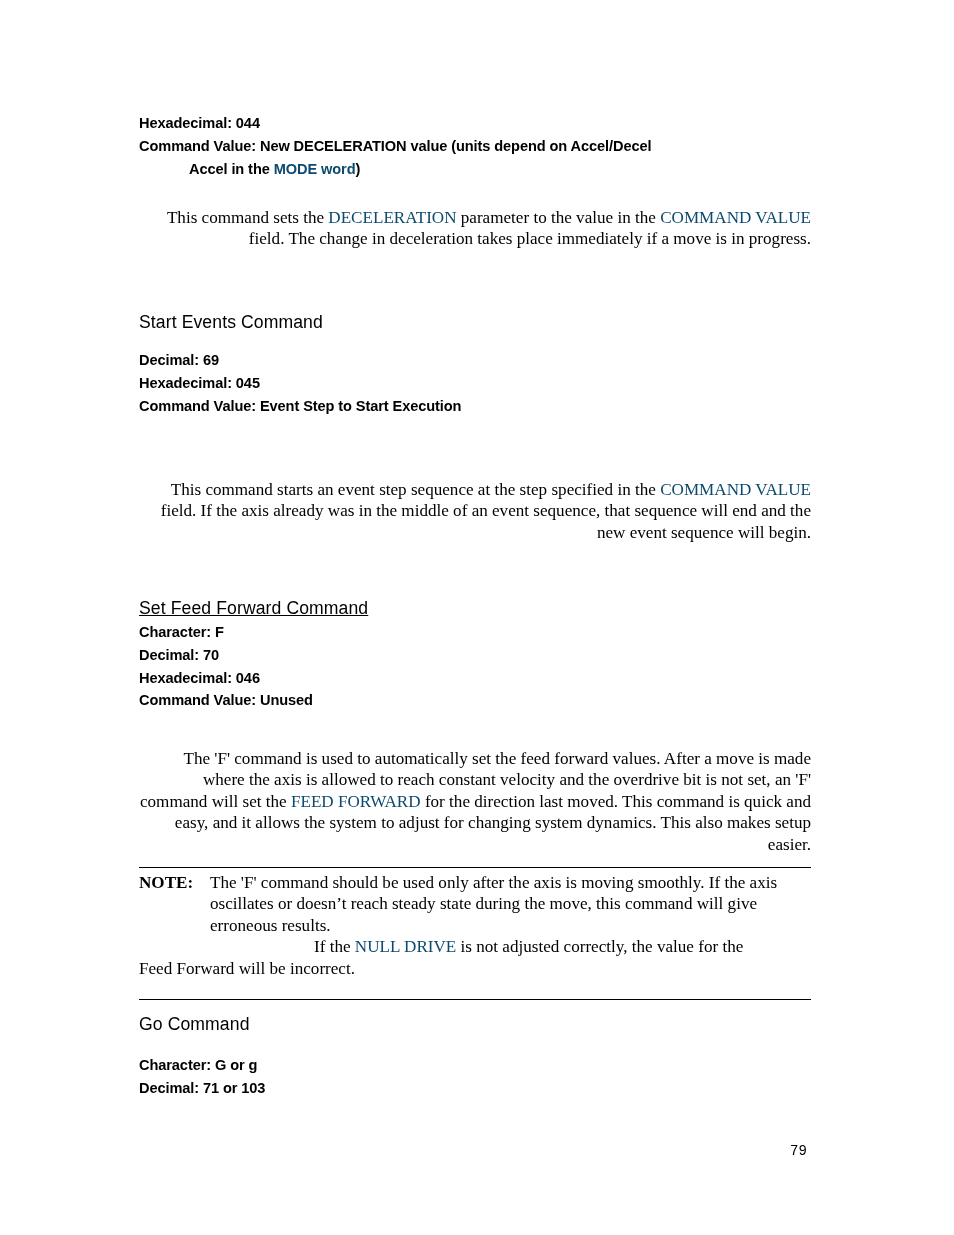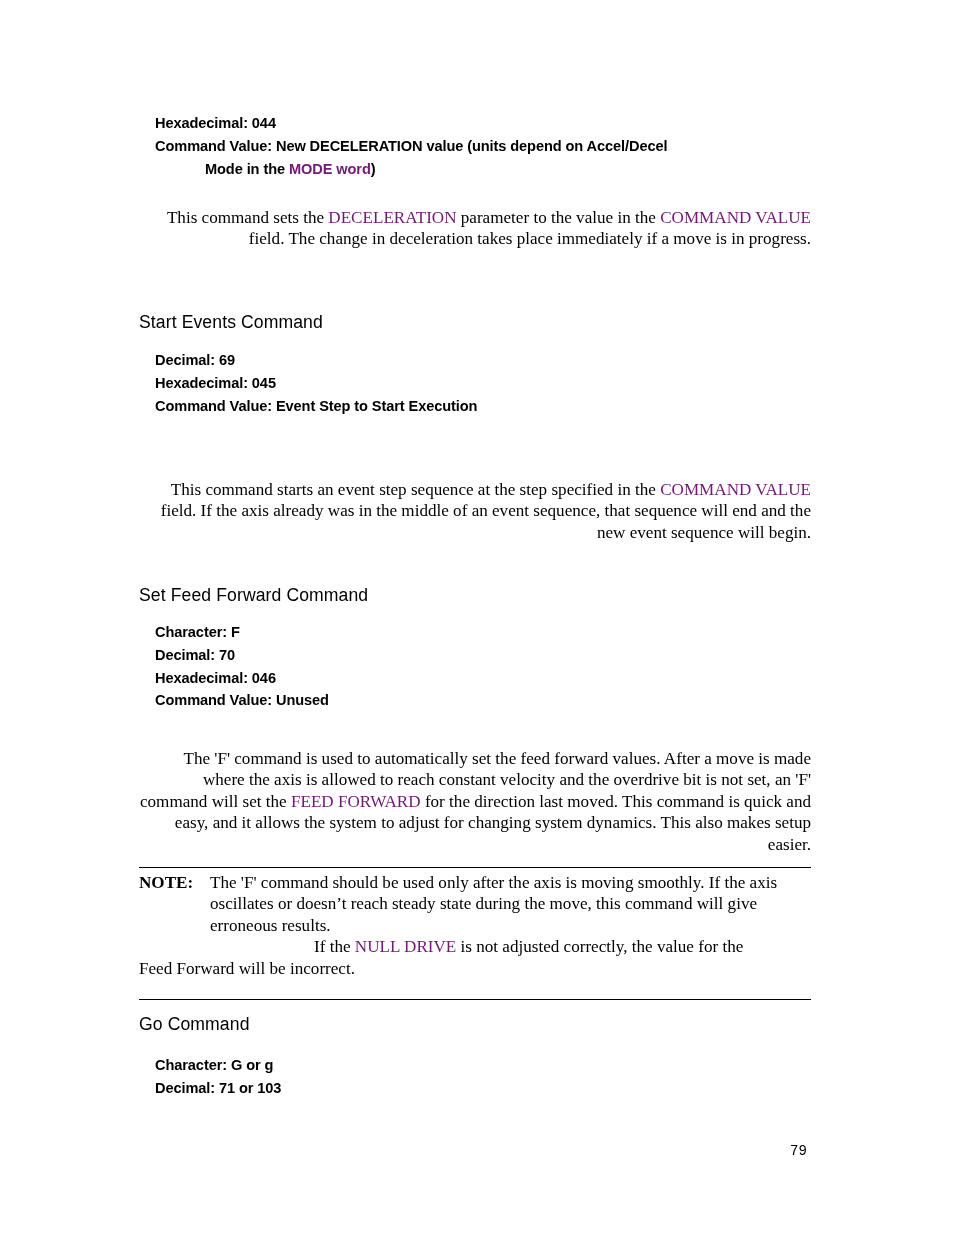--- a/index.html
+++ b/index.html
@@ -24,39 +24,39 @@
   }
 
   
   .attr-block {
     font-family: "Liberation Sans", "DejaVu Sans", sans-serif;
     font-weight: bold;
     font-size: 14.6px;
     line-height: 22.8px;
     letter-spacing: -0.1px;
   }
-  .attr-line { white-space: pre-wrap; margin-left: 16px; }
+  .attr-line { white-space: pre-wrap; }
   .attr-cont { padding-left: 50px; }
 
   .heading {
     font-family: "Liberation Sans", "DejaVu Sans", sans-serif;
     font-weight: normal;
     font-size: 17.6px;
     line-height: 22px;
     letter-spacing: 0.1px;
   }
 
   .para {
     font-family: "Liberation Serif", "DejaVu Serif", serif;
     font-size: 17.1px;
     line-height: 21.4px;
     text-align: right;
   }
 
-  .green { color: #701a75; }
+  .green { color: #0c4a6e; }
 
   
   .row { position: absolute; left: 0; }
 
   
   .rule {
     position: absolute;
     left: 0;
     width: 672px;
     height: 0;
@@ -95,36 +95,36 @@
   }
 </style>
 </head>
 <body>
 
 <div class="page">
 
   <div class="row attr-block" style="top:112px;">
     <div class="attr-line">Hexadecimal: 044</div>
     <div class="attr-line">Command Value: New DECELERATION value (units depend on Accel/Decel</div>
-    <div class="attr-line attr-cont"><span>Mode in the </span><span class="green">MODE word</span><span>)</span></div>
+    <div class="attr-line attr-cont"><span>Accel in the </span><span class="green">MODE word</span><span>)</span></div>
   </div>
 
   <div class="row para" style="top:207px; width:672px;"><span>This command sets the </span><span class="green">DECELERATION</span><span> parameter to the value in the </span><span class="green">COMMAND VALUE</span><span> field.  The change in deceleration takes place immediately if a move is in progress.</span></div>
 
   <div class="row heading" style="top:311px;">Start Events Command</div>
 
   <div class="row attr-block" style="top:349px;">
     <div class="attr-line">Decimal: 69</div>
     <div class="attr-line">Hexadecimal: 045</div>
     <div class="attr-line">Command Value: Event Step to Start Execution</div>
   </div>
 
   <div class="row para" style="top:479px; width:672px;"><span>This command starts an event step sequence at the step specified in the </span><span class="green">COMMAND VALUE</span><span> field.  If the axis already was in the middle of an event sequence, that sequence will end and the new event sequence will begin.</span></div>
 
-  <div class="row heading" style="top:584px;">Set Feed Forward Command</div>
+  <div class="row heading" style="top:597px;text-decoration:underline;">Set Feed Forward Command</div>
 
   <div class="row attr-block" style="top:621px;">
     <div class="attr-line">Character: F</div>
     <div class="attr-line">Decimal: 70</div>
     <div class="attr-line">Hexadecimal: 046</div>
     <div class="attr-line">Command Value: Unused</div>
   </div>
 
   <div class="row para" style="top:748px; width:672px;"><span>The 'F' command is used to automatically set the feed forward values.  After a move is made where the axis is allowed to reach constant velocity and the overdrive bit is not set, an 'F' command will set the </span><span class="green">FEED FORWARD</span><span> for the direction last moved.  This command is quick and easy, and it allows the system to adjust for changing system dynamics.  This also makes setup easier.</span></div>
 

